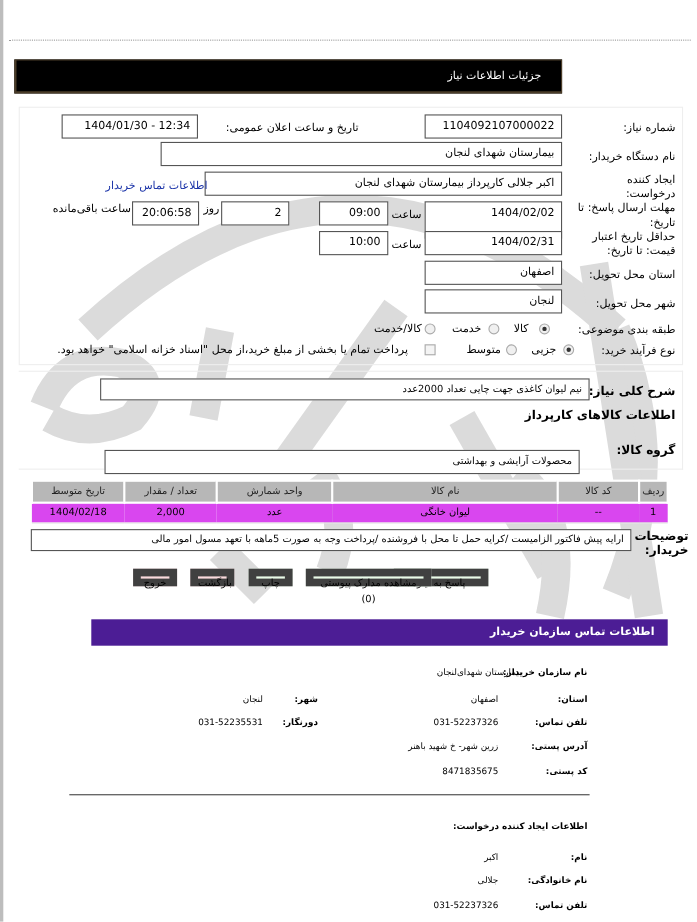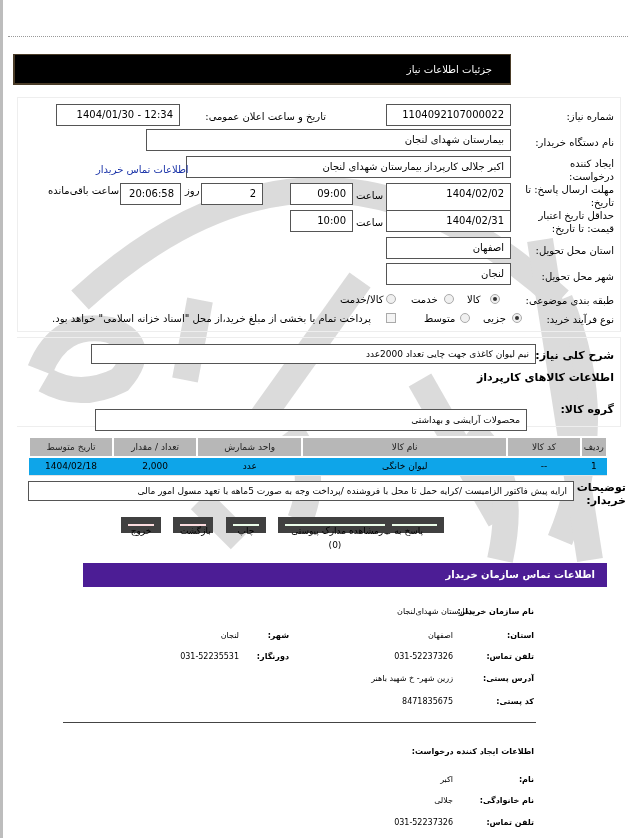--- a/index.html
+++ b/index.html
@@ -15,21 +15,21 @@
     .lbl { position: absolute; font-size: 10px; direction: rtl; text-align: right; white-space: nowrap; line-height: 13px; }
     .box { position: absolute; border: 1px solid #555; background: #fff; font-size: 10px; direction: rtl; padding: 0 6px; line-height: 20px; white-space: nowrap; overflow: hidden; }
     .ltr { direction: ltr; text-align: right; }
     .link { color: #1a33a8; }
     .radio { position: absolute; width: 10px; height: 10px; border-radius: 50%; border: 1px solid #aaa; background: #f0f0f0; }
     .radio.on::after { content: ""; position: absolute; left: 2px; top: 2px; width: 4px; height: 4px; border-radius: 50%; background: #333; }
     .checkbox { position: absolute; width: 10px; height: 10px; border: 1px solid #aaa; background: #f4f4f4; }
     .bold { font-weight: bold; }
     table.items { position: absolute; left: 28px; top: 436px; width: 580px; border-collapse: collapse; font-size: 9px; }
     table.items th { background: #b7b7b7; color: #222; font-weight: normal; height: 20px; border: 2px solid #fff; text-align: center; }
-    table.items td { background: #0ea5e9; height: 18px; text-align: center; border-bottom: 1px solid #e4e4e4; }
+    table.items td { background: #d946ef; height: 18px; text-align: center; border-bottom: 1px solid #e4e4e4; }
     .btn { position: absolute; height: 16px; border: 7px solid #404040; font-size: 9px; text-align: center; line-height: 14px; }
     .btn.green { background: #e9fbe8; }
     .btn.red { background: #fadadd; }
     .section-bar { left: 83px; top: 563px; width: 524px; height: 24px; background: #4c1d95; }
     .section-bar span { position: absolute; right: 12px; top: 6px; color: #fff; font-weight: bold; font-size: 10px; }
     .ci { position: absolute; font-size: 8px; direction: rtl; white-space: nowrap; }
     .ci.l { font-weight: bold; font-size: 8px; }
     .hr { position: absolute; left: 63px; width: 472px; border-top: 1px solid #444; }
   </style>
 </head>

